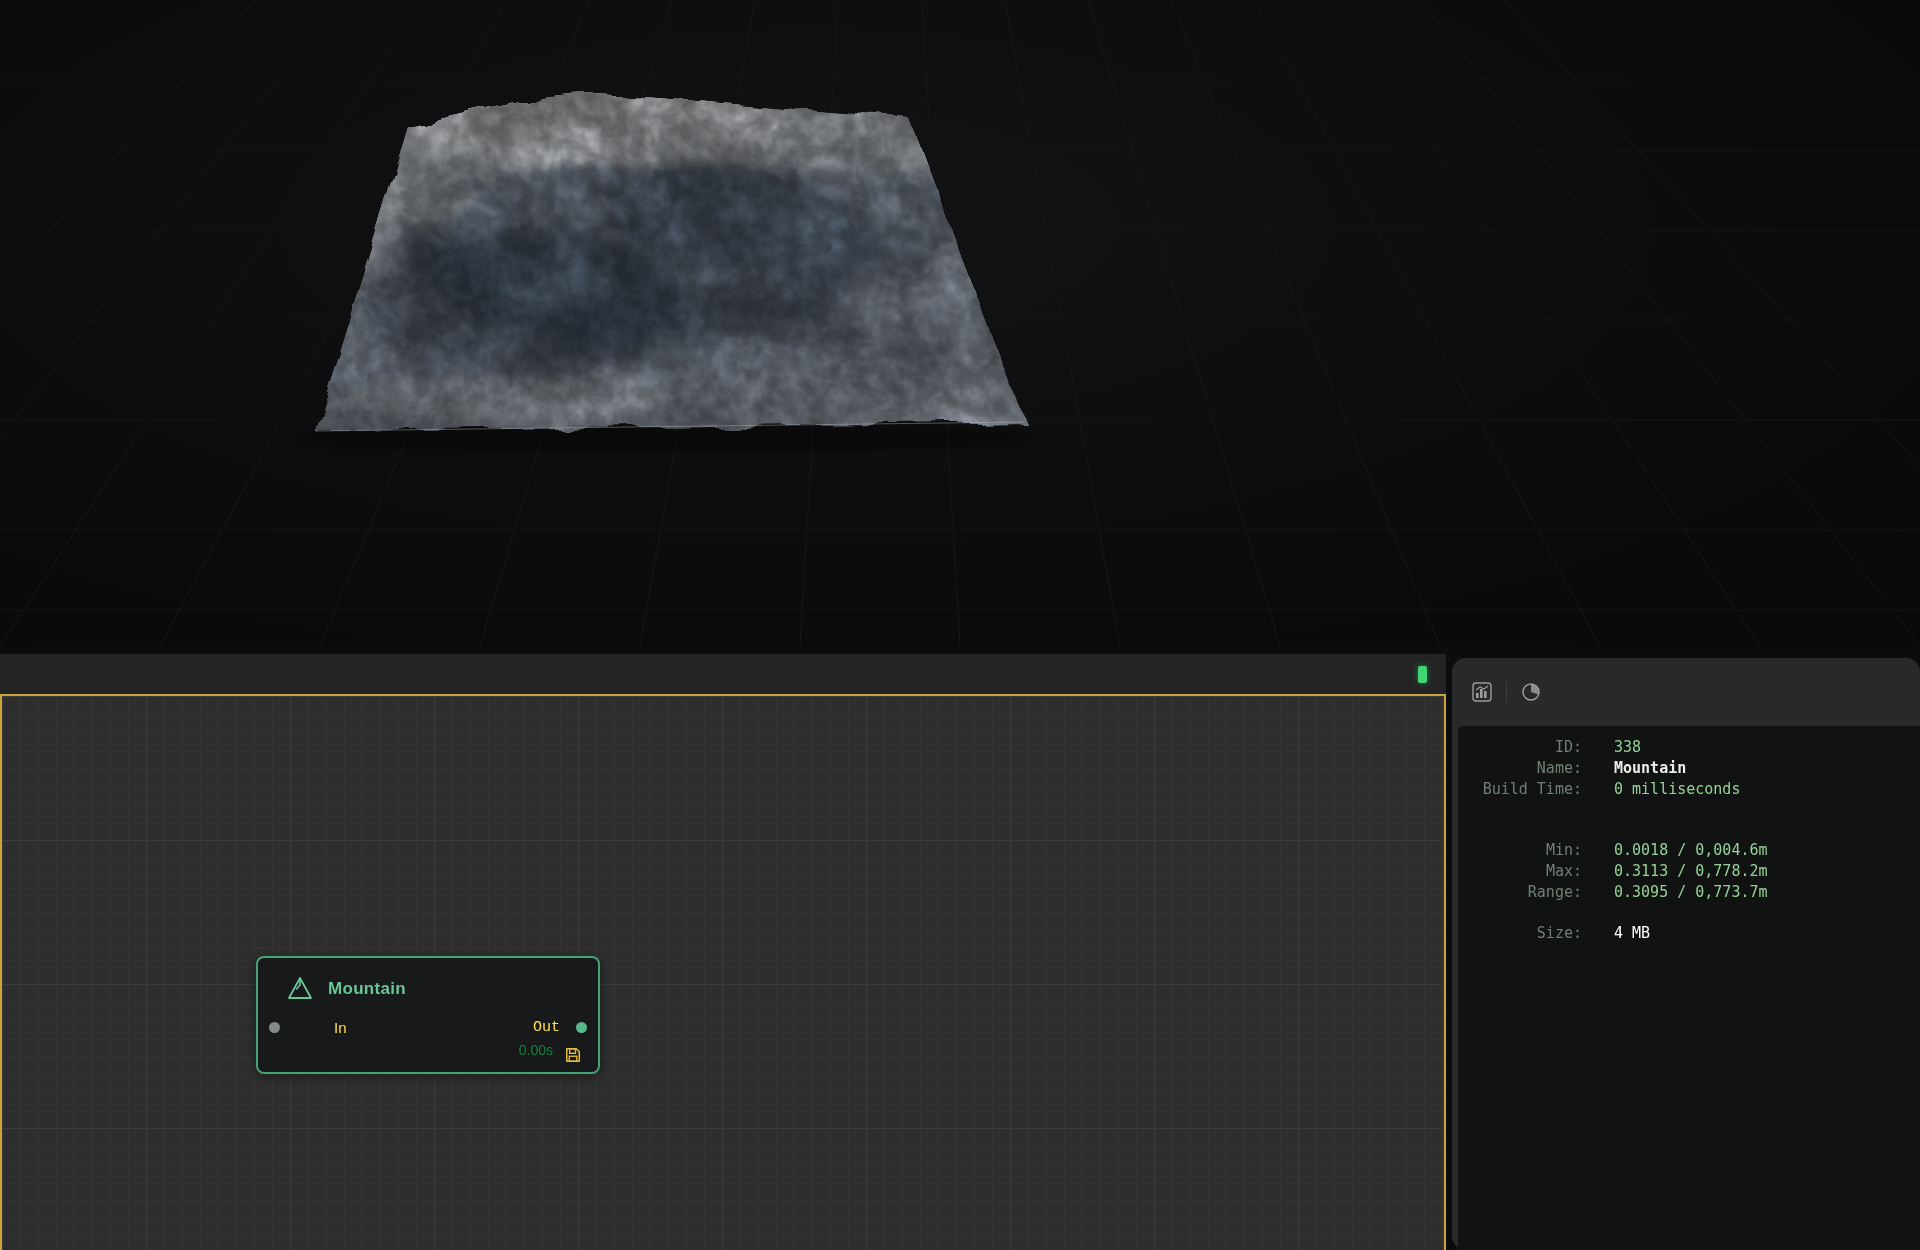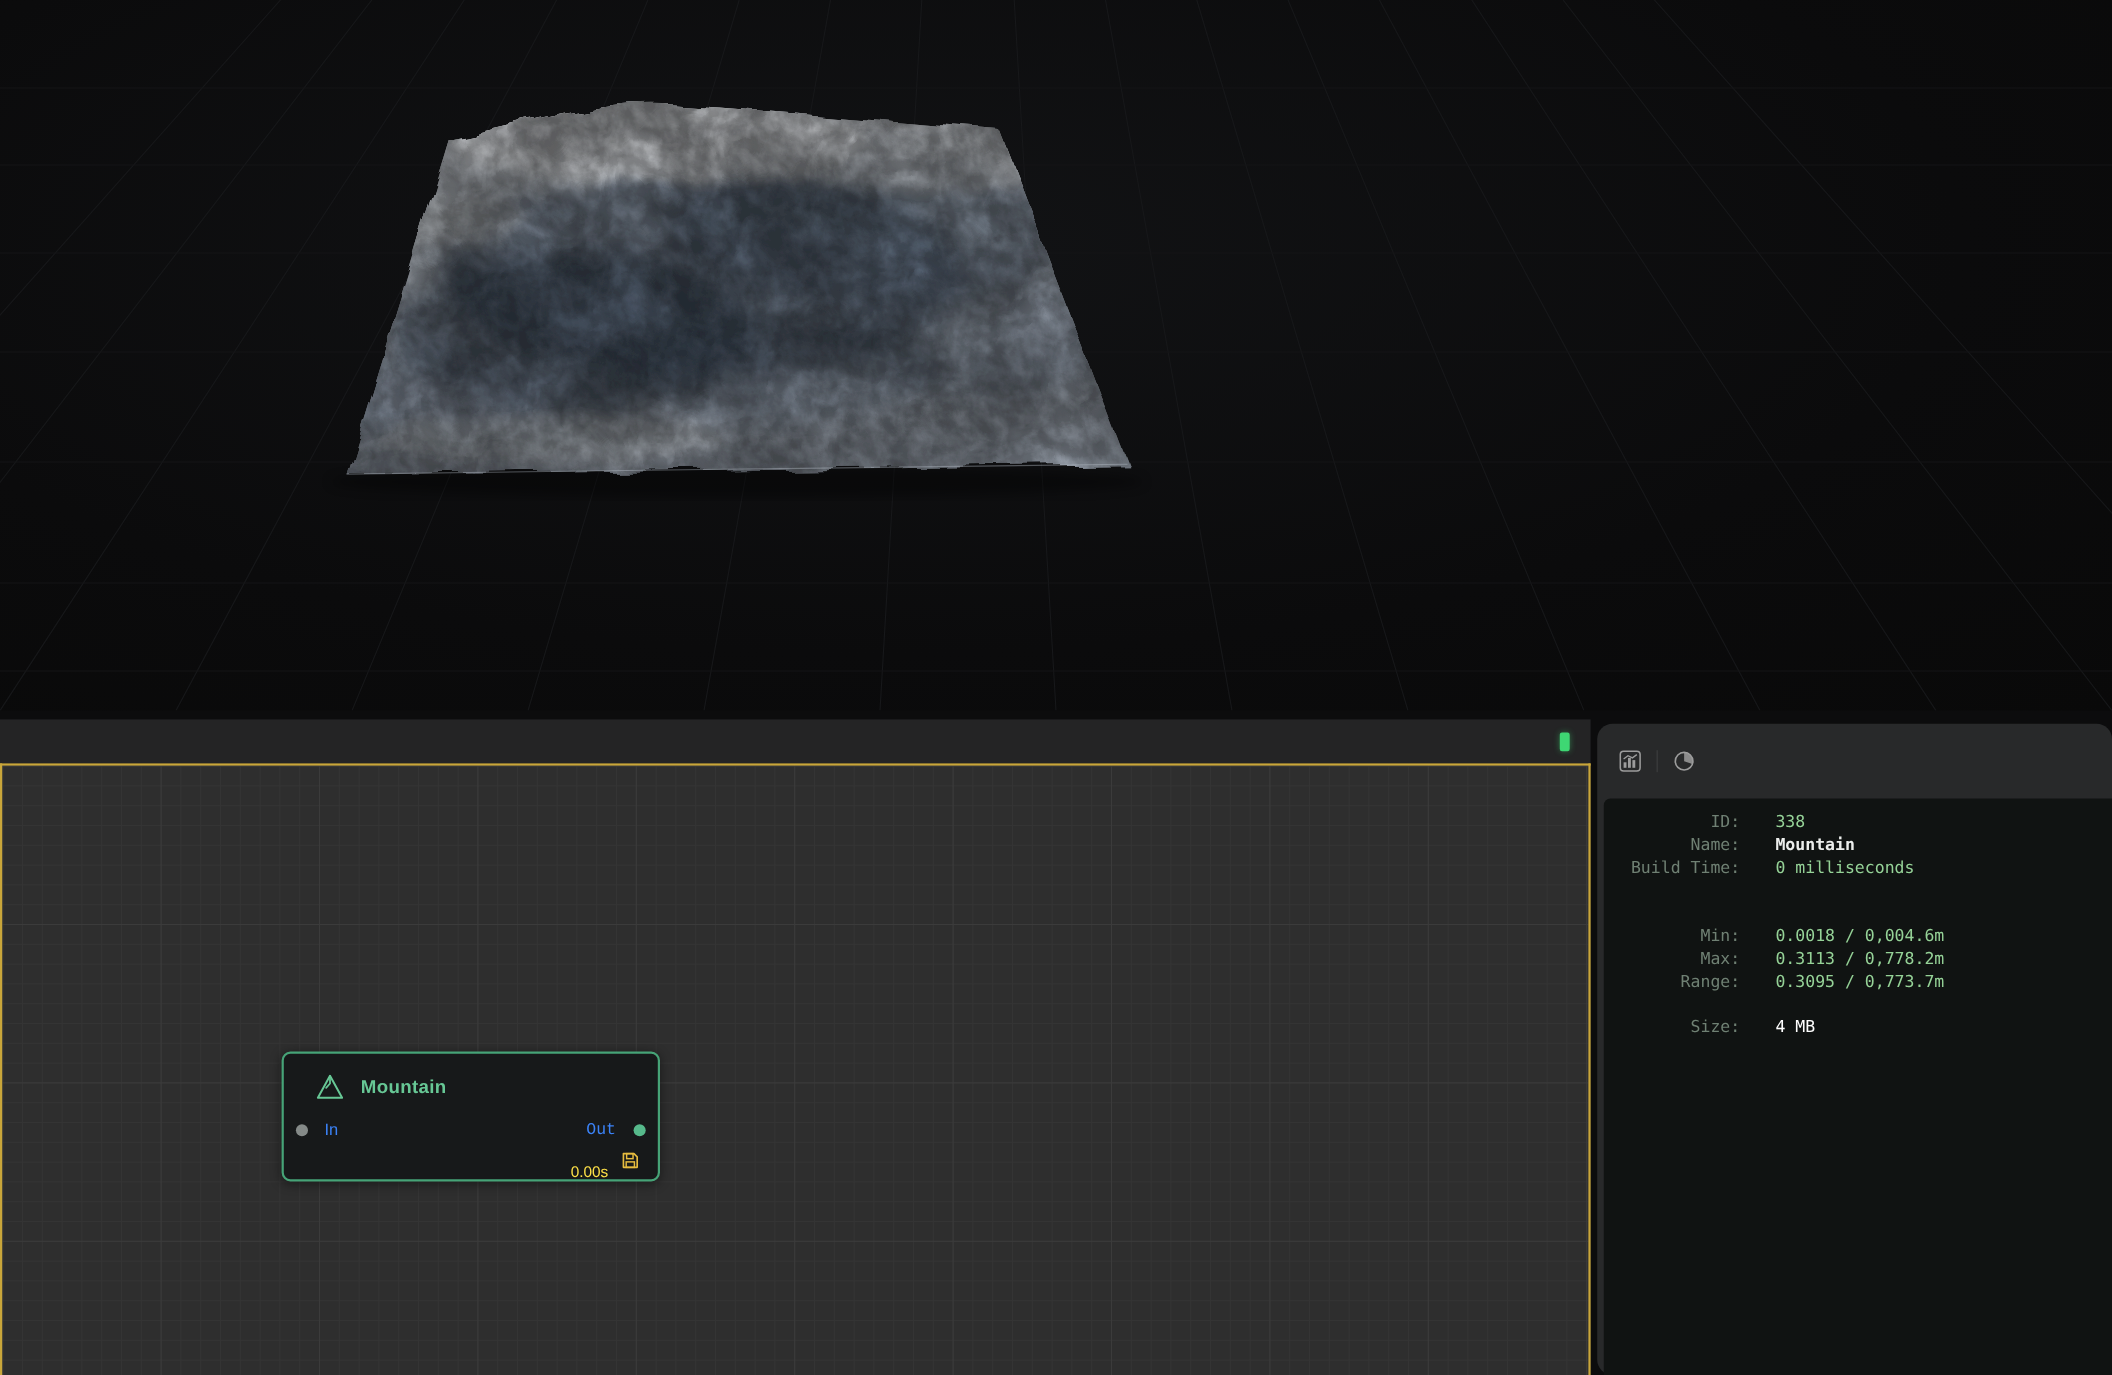--- a/index.html
+++ b/index.html
@@ -59,27 +59,27 @@
     position:absolute; left:70px; top:21px;
     color:#67c795; font-size:17px; font-weight:600; letter-spacing:.3px;
   }
   .port-dot {
     position:absolute; width:11px; height:11px; border-radius:50%;
     top:64px;
   }
   .port-dot.in  { left:11px;  background:#858a88; }
   .port-dot.out { right:11px; background:#56b98b; }
   .port-label {
-    position:absolute; top:61px; font-size:15px; color:#3b82f6;
+    position:absolute; top:61px; font-size:15px; color:#fde047;margin-left:39px;
   }
   .port-label.in  { left:37px; }
   .port-label.out { right:38px;font-family:Liberation Mono, monospace; }
   .node-time {
-    position:absolute; right:45px; top:99px;
-    font-size:14px; color:#fde047;
+    position:absolute; right:45px; top:84px;
+    font-size:14px; color:#15803d;
   }
   .node-save { position:absolute; right:15px; top:87px; width:20px; height:20px; }
 
   
   .info-panel {
     position:absolute; left:1452px; top:658px; width:468px; height:592px;
     background:#28292a;
     border-top-left-radius:10px;
     border-radius:14px;
   }

